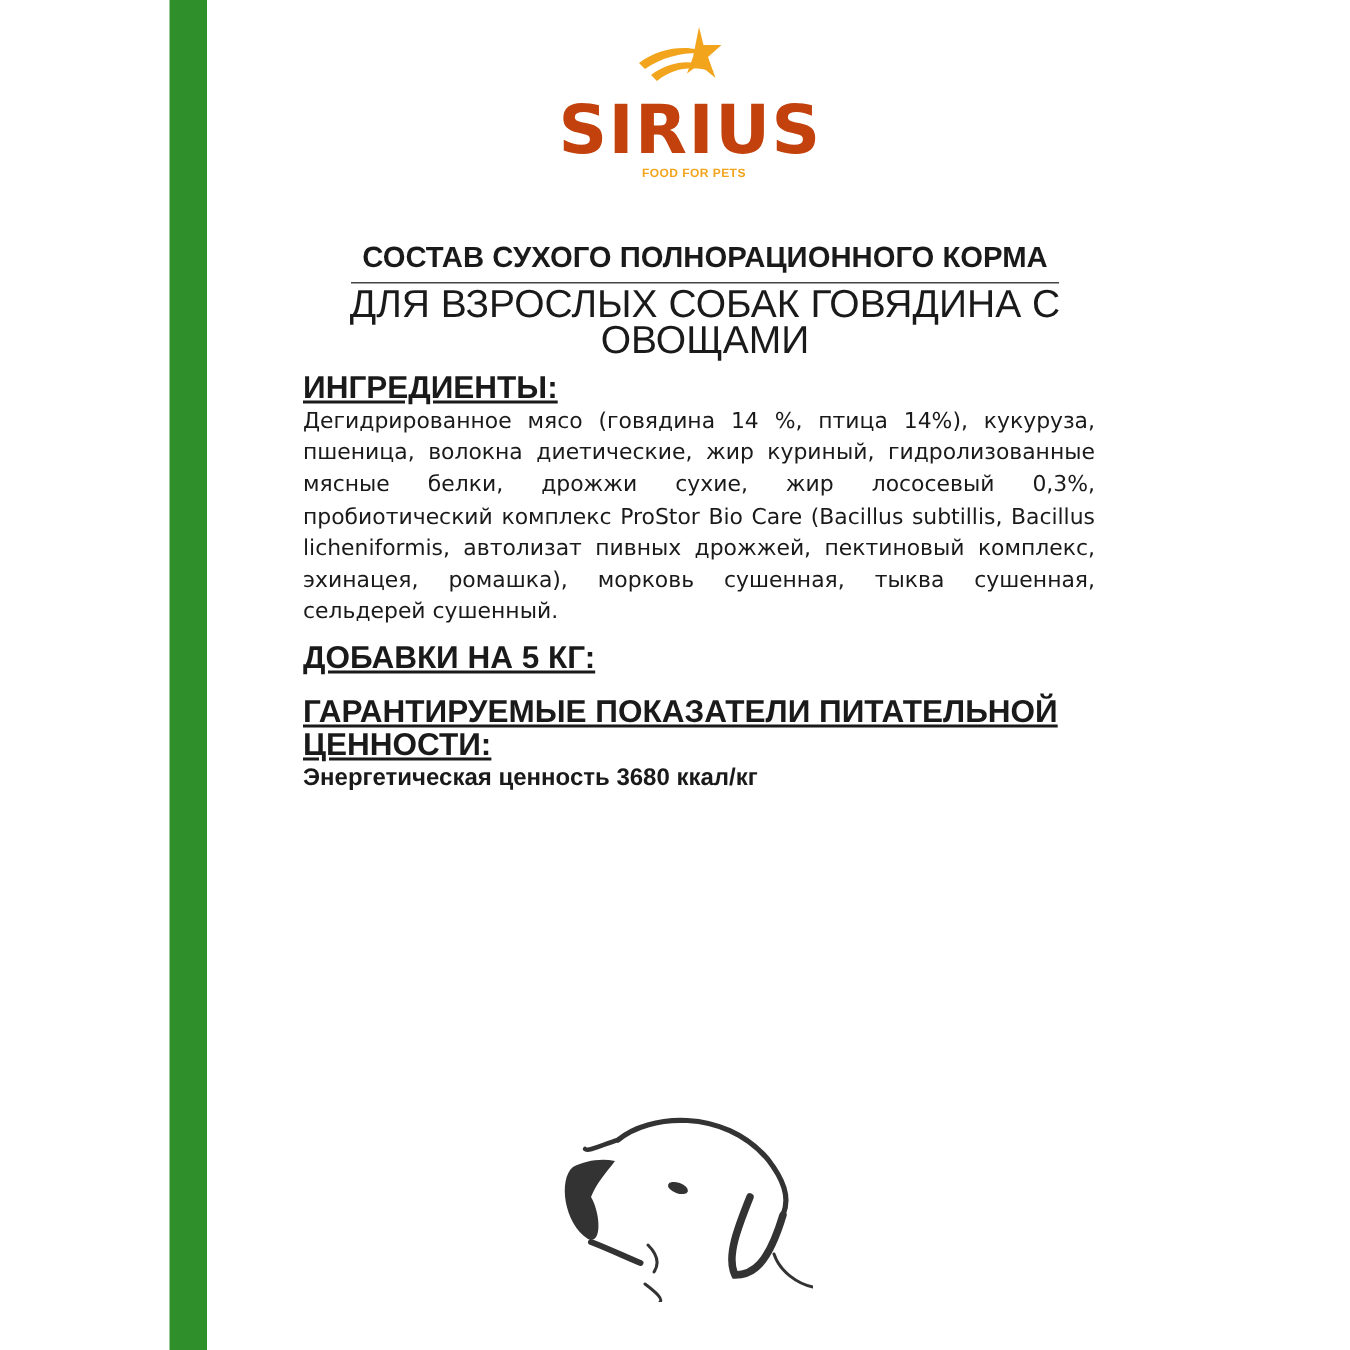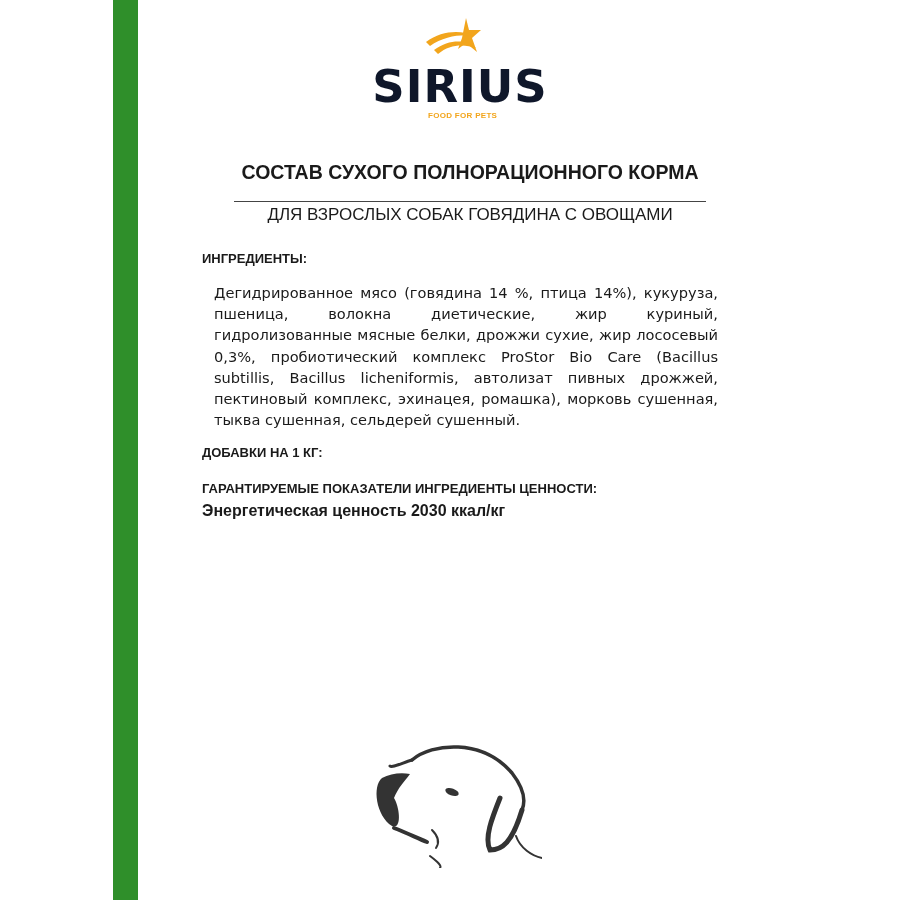--- a/index.html
+++ b/index.html
@@ -1,27 +1,27 @@
 <!DOCTYPE html>
 <html><head>
 <meta charset="utf-8">
 <style>
   html, body { margin:0; padding:0; }
   body { width:900px; height:900px; background:#ffffff; position:relative; overflow:hidden; font-family:"DejaVu Sans", "Liberation Sans", sans-serif; color:#1a1a1a; }
   .green-bar { position:absolute; left:113px; top:0; width:25px; height:900px; background:#2f8f2a; }
   .logo { position:absolute; left:360px; top:14px; width:200px; height:110px; }
   .logo svg { position:absolute; left:62px; top:2px; }
-  .logo-word { position:absolute; left:0; top:50px; width:200px; text-align:center; font-family:"DejaVu Sans", sans-serif; font-weight:bold; font-size:45px; letter-spacing:1px; color:#0f172a; line-height:45px; }
+  .logo-word { position:absolute; left:0; top:50px; width:200px; text-align:center; font-family:"DejaVu Sans", sans-serif; font-weight:bold; font-size:45px; letter-spacing:1px; color:#c2410c; line-height:45px; }
   .logo-tag { position:absolute; left:68px; top:97px; font-family:"Liberation Sans", sans-serif; font-weight:bold; font-size:8px; color:#f2a51c; letter-spacing:0.3px; }
   .title-block { position:absolute; left:200px; top:160px; width:540px; text-align:center; }
-  .title1 { display:inline-block; font-family:"Liberation Sans", sans-serif; font-weight:bold; font-size:19.5px; line-height:24px; border-bottom:1.5px solid #444; padding:0 8px 17px 8px; }
-  .title2 { font-family:"Liberation Sans", sans-serif; font-size:17px; line-height:24px; margin-top:1px; }
+  .title1 { display:inline-block; font-family:"Liberation Sans", sans-serif; font-weight:bold; font-size:19.5px; line-height:24px; border-bottom:1.5px solid #444; padding:0 8px 4px 8px; }
+  .title2 { font-family:"Liberation Sans", sans-serif; font-size:26px; line-height:24px; margin-top:1px; }
   .content { position:absolute; left:202px; top:248px; width:528px; font-family:"DejaVu Sans", sans-serif; font-size:14.6px; line-height:21.2px; }
-  .content p { margin:12px; text-align:justify; text-align-last:left; }
-  .heading { font-family:"Liberation Sans", sans-serif; font-weight:bold; font-size:13px; line-height:22px; text-underline-offset:2px; }
+  .content p { margin:0; text-align:justify; text-align-last:left; }
+  .heading { font-family:"Liberation Sans", sans-serif; font-weight:bold; font-size:21px; line-height:22px; text-decoration:underline; text-underline-offset:2px; }
   .sec2 { margin-top:10px; }
   .sec3 { margin-top:14px; }
   .energy { font-family:"Liberation Sans", sans-serif; font-weight:bold; font-size:16px; line-height:21px; }
   .dog { position:absolute; left:372px; top:738px; }
 </style>
 </head>
 <body>
 
 <div class="green-bar"></div>
 
@@ -39,25 +39,25 @@
   <div class="title1">СОСТАВ СУХОГО ПОЛНОРАЦИОННОГО КОРМА</div>
   <div class="title2">ДЛЯ ВЗРОСЛЫХ СОБАК ГОВЯДИНА С ОВОЩАМИ</div>
 </div>
 
 <div class="content">
   <section>
     <div class="heading">ИНГРЕДИЕНТЫ:</div>
     <p>Дегидрированное мясо (говядина 14 %, птица 14%), кукуруза, пшеница, волокна диетические, жир куриный, гидролизованные мясные белки, дрожжи сухие, жир лососевый 0,3%, пробиотический комплекс ProStor Bio Care (Bacillus subtillis, Bacillus licheniformis, автолизат пивных дрожжей, пектиновый комплекс, эхинацея, ромашка), морковь сушенная, тыква сушенная, сельдерей сушенный.</p>
   </section>
   <section class="sec2">
-    <div class="heading">ДОБАВКИ НА 1 КГ:</div>
+    <div class="heading">ДОБАВКИ НА 5 КГ:</div>
   </section>
   <section class="sec3">
-    <div class="heading">ГАРАНТИРУЕМЫЕ ПОКАЗАТЕЛИ ИНГРЕДИЕНТЫ ЦЕННОСТИ:</div>
-    <div class="energy">Энергетическая ценность 2030 ккал/кг</div>
+    <div class="heading">ГАРАНТИРУЕМЫЕ ПОКАЗАТЕЛИ ПИТАТЕЛЬНОЙ ЦЕННОСТИ:</div>
+    <div class="energy">Энергетическая ценность 3680 ккал/кг</div>
   </section>
 </div>
 
 <svg class="dog" width="170" height="130" viewBox="0 0 170 130">
   <g fill="none" stroke="#333" stroke-linecap="round">
     <path d="M40 22 C60 5 110 0 140 35 C150 48 155 60 150 72" stroke-width="3.5"></path>
     <path d="M40 22 C30 25 20 30 18 28" stroke-width="3"></path>
     <path d="M128 60 C120 80 112 100 118 112 C130 112 140 105 150 72" stroke-width="5"></path>
     <path d="M22 90 C35 95 45 100 55 104" stroke-width="4"></path>
     <path d="M60 92 C66 98 68 104 64 110" stroke-width="2"></path>

